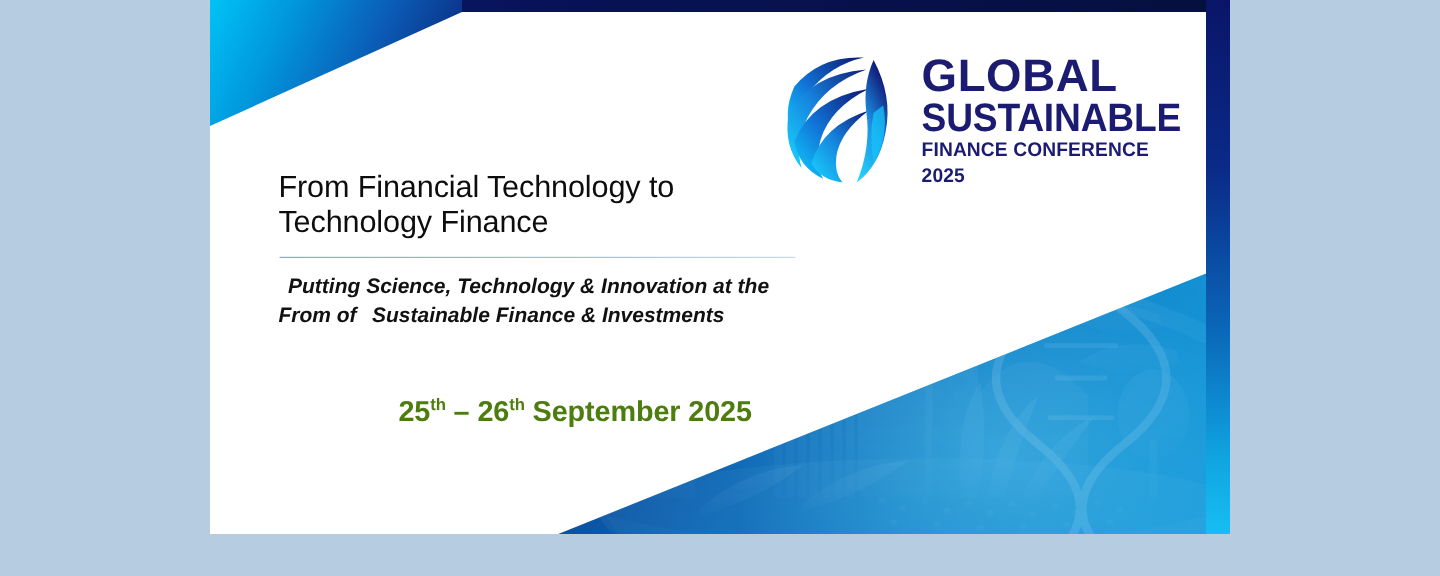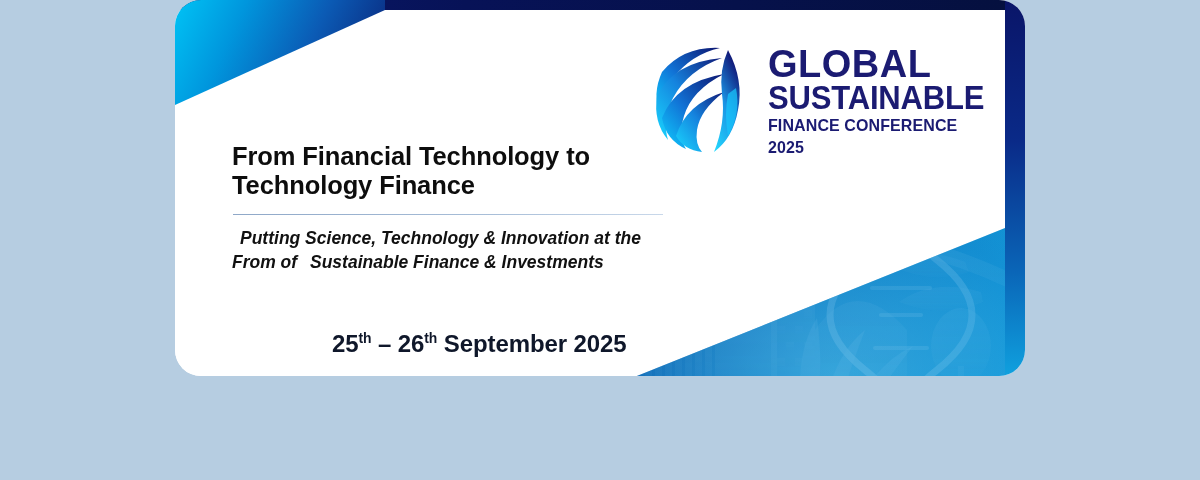--- a/index.html
+++ b/index.html
@@ -14,24 +14,23 @@
     font-family: "Liberation Sans", sans-serif;
     position: relative;
   }
 
   
   #slide {
     position: absolute;
     left: 175px;
     top: 0px;
     width: 850px;
-    height: 376px;
+    height: 445px;
     overflow: hidden;
     background: #ffffff;
-    border-radius: 26px;
   }
 
   
   .card {
     position: absolute;
     left: 0;
     top: 0;
     width: 830px;
     height: 470px;
     background: #ffffff;
@@ -149,21 +148,21 @@
     color: #1b1b72;
   }
 
   
   .title {
     position: absolute;
     left: 57px;
     top: 142px;
     width: 460px;
     font-size: 25.5px;
-    font-weight: bold;
+    font-weight: normal;
     line-height: 29px;
     color: #0d0d0d;
     letter-spacing: -0.1px;
   }
   .divider {
     position: absolute;
     left: 58px;
     top: 214px;
     width: 430px;
     height: 1px;
@@ -182,21 +181,21 @@
   .subtitle .strong { font-weight: bold; margin-left: 8px; }
   .subtitle .light  { font-weight: bold; }
 
   .when {
     position: absolute;
     left: 157px;
     top: 328px;
     font-size: 24px;
     font-weight: bold;
     line-height: 31px;
-    color: #0f172a;
+    color: #4d7c0f;
     letter-spacing: -0.1px;
   }
   .when sup {
     font-size: 0.58em;
     vertical-align: super;
     line-height: 0;
   }
 </style>
 </head>
 <body>

